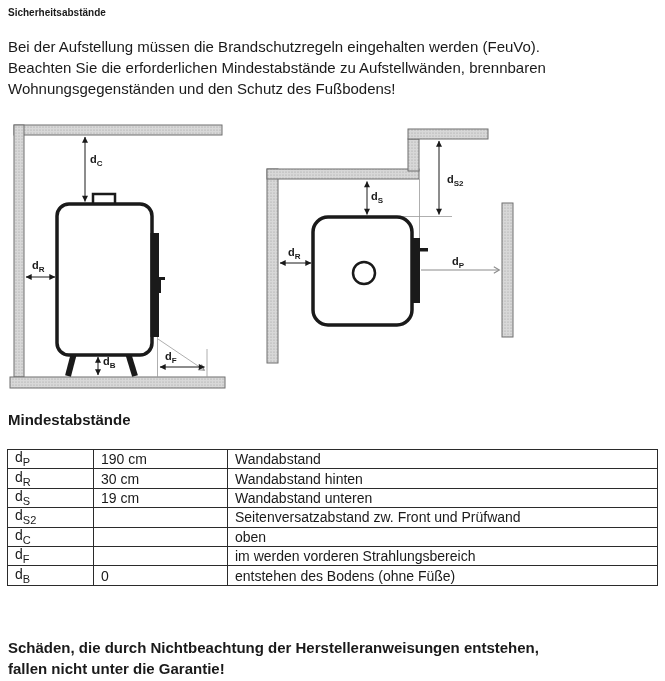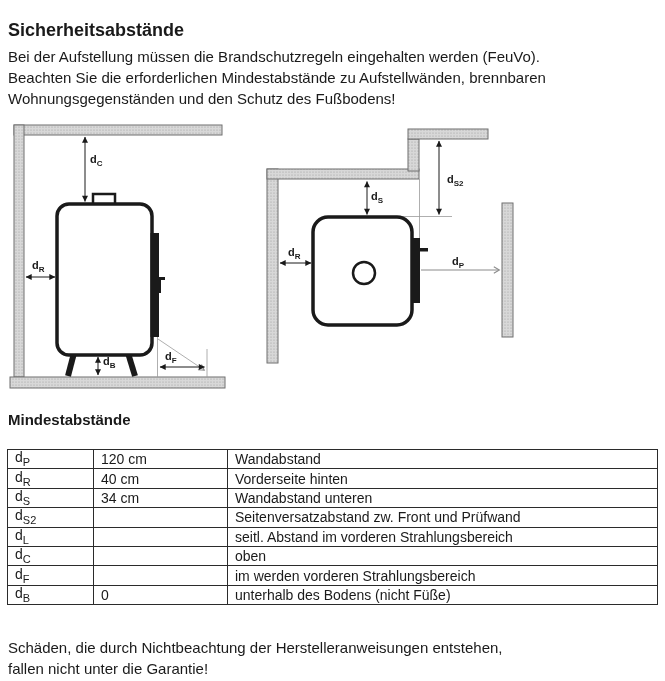--- a/index.html
+++ b/index.html
@@ -6,24 +6,24 @@
     --wall-fill:#d8d8d8; --wall-dot:#9a9a9a; --wall-stroke:#6f6f6f;
     --line:#1a1a1a; --thin-line:#9a9a9a; --text:#1a1a1a; --background:#ffffff;
   }
   *{box-sizing:border-box;}
   html,body{margin:0;padding:0;}
   body{
     width:665px;height:681px;position:relative;overflow:hidden;
     background:var(--background);color:var(--text);
     font-family:"Liberation Sans", sans-serif;
   }
-  .h1{position:absolute;left:8px;top:20px;font-size:18px;font-weight:700;margin:0;text-align:center;}
-  .intro{position:absolute;left:8px;top:46px;font-size:15px;line-height:21px;white-space:pre-line;}
+  .h1{position:absolute;left:8px;top:7px;font-size:10px;font-weight:700;margin:0;text-align:center;}
+  .intro{position:absolute;left:8px;top:36px;font-size:15px;line-height:21px;white-space:pre-line;}
   .h2{position:absolute;left:8px;top:411px;font-size:15px;font-weight:700;margin:0;}
-  .warning{position:absolute;left:8px;top:637px;font-size:15px;font-weight:400;line-height:21px;white-space:pre-line;}
+  .warning{position:absolute;left:8px;top:637px;font-size:15px;font-weight:700;line-height:21px;white-space:pre-line;}
 
   svg.figures{position:absolute;left:0;top:0;width:665px;height:681px;display:block;}
   .wall{fill:url(#stipple);stroke:var(--wall-stroke);stroke-width:1;}
   .pat-base{fill:var(--wall-fill);}
   .pat-dot{fill:var(--wall-dot);}
   .stove{fill:#fff;stroke:var(--line);stroke-width:3.5;}
   .stub{fill:#fff;stroke:var(--line);stroke-width:2.5;}
   .solid{fill:var(--line);stroke:none;}
   .leg{stroke:var(--line);stroke-width:6;fill:none;}
   .dim{stroke:var(--line);stroke-width:1;fill:none;}
@@ -122,55 +122,50 @@
 
 <table class="mintab">
   <colgroup>
       <col style="width:86px">
       <col style="width:134px">
       <col style="width:430px">
     </colgroup>
   <tbody>
     <tr>
       <td><span>d</span><sub>P</sub></td>
-      <td>120 cm</td>
+      <td>190 cm</td>
       <td>Wandabstand</td>
     </tr>
     <tr>
       <td><span>d</span><sub>R</sub></td>
-      <td>40 cm</td>
-      <td>Vorderseite hinten</td>
+      <td>30 cm</td>
+      <td>Wandabstand hinten</td>
     </tr>
     <tr>
       <td><span>d</span><sub>S</sub></td>
-      <td>34 cm</td>
+      <td>19 cm</td>
       <td>Wandabstand unteren</td>
     </tr>
     <tr>
       <td><span>d</span><sub>S2</sub></td>
       <td></td>
       <td>Seitenversatzabstand zw. Front und Prüfwand</td>
-    </tr>
-    <tr>
-      <td><span>d</span><sub>L</sub></td>
-      <td></td>
-      <td>seitl. Abstand im vorderen Strahlungsbereich</td>
     </tr>
     <tr>
       <td><span>d</span><sub>C</sub></td>
       <td></td>
       <td>oben</td>
     </tr>
     <tr>
       <td><span>d</span><sub>F</sub></td>
       <td></td>
       <td>im werden vorderen Strahlungsbereich</td>
     </tr>
     <tr>
       <td><span>d</span><sub>B</sub></td>
       <td>0</td>
-      <td>unterhalb des Bodens (nicht Füße)</td>
+      <td>entstehen des Bodens (ohne Füße)</td>
     </tr>
   </tbody>
 </table>
 
 <div class="warning">Schäden, die durch Nichtbeachtung der Herstelleranweisungen entstehen,
 fallen nicht unter die Garantie!</div>
 
 </body></html>

